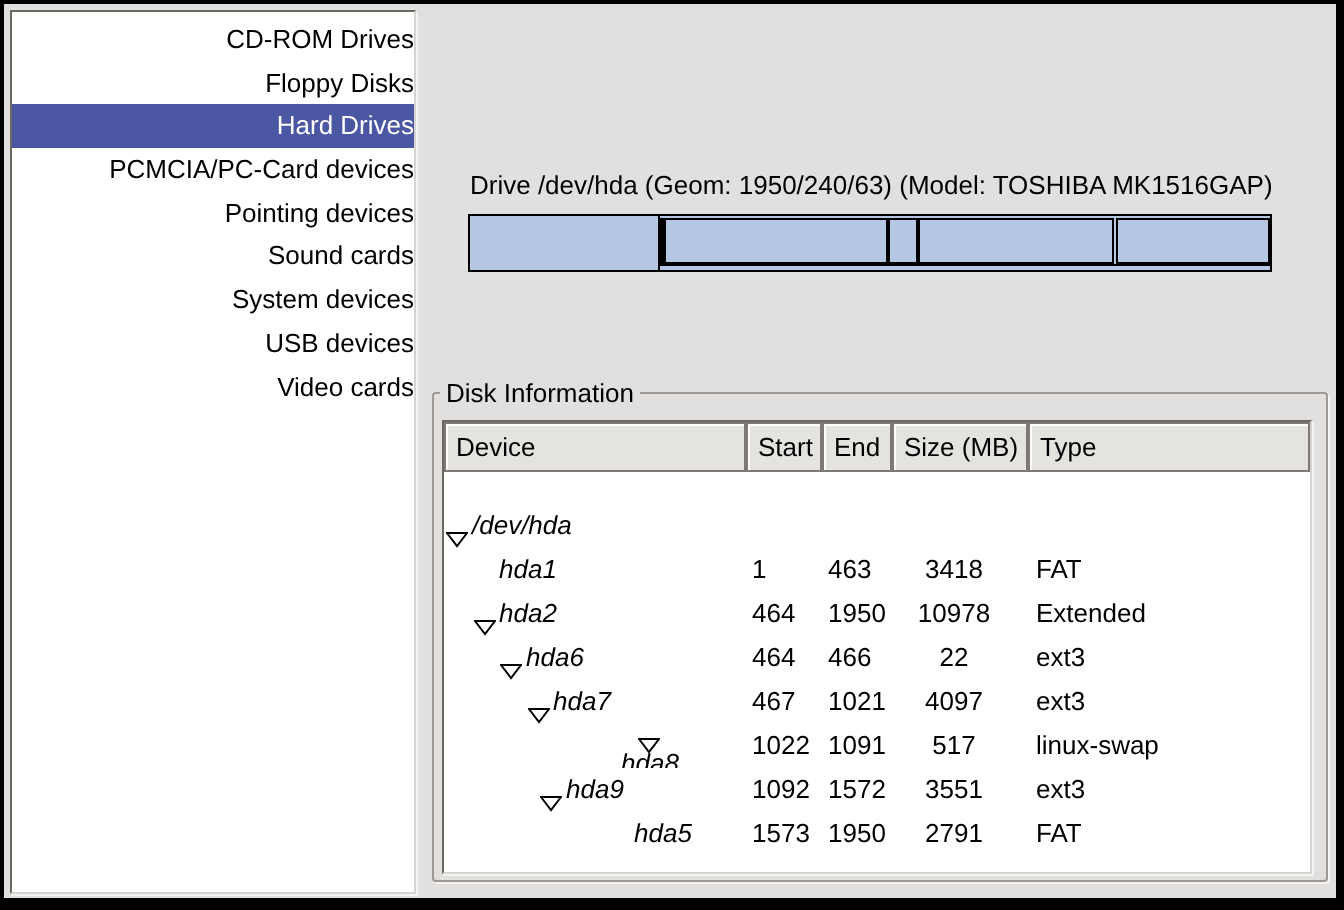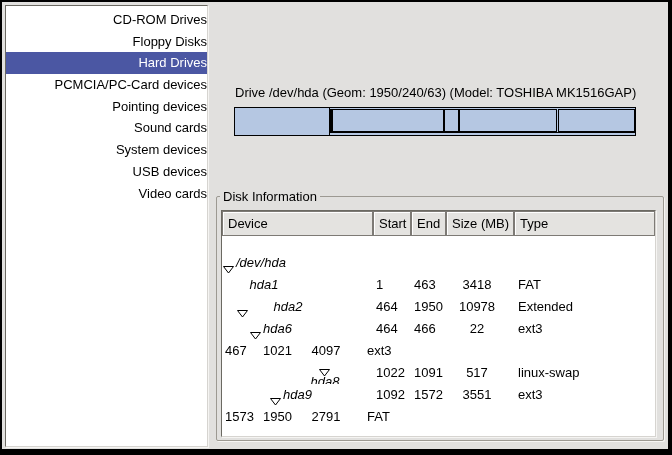--- a/index.html
+++ b/index.html
@@ -142,21 +142,21 @@
           <div class="td td-device c0" style="padding-left: 14.5px;">
             <span class="expander-gap"></span>
             <span>hda1</span>
           </div>
           <div class="td td-num c1">1</div>
           <div class="td td-num c2">463</div>
           <div class="td td-size c3">3418</div>
           <div class="td td-type c4">FAT</div>
         </div>
         <div class="trow">
-          <div class="td td-device c0" style="padding-left: 14.5px; gap: 24px;">
+          <div class="td td-device c0" style="padding-left: 14.5px;">
             <span class="expander"><svg width="11" height="9" viewBox="0 0 11 9">
                 <path d="M0.5 1.5 L10.5 1.5 L5.5 8 Z" fill="#fff" stroke="#000" stroke-width="1"></path>
               </svg></span>
             <span>hda2</span>
           </div>
           <div class="td td-num c1">464</div>
           <div class="td td-num c2">1950</div>
           <div class="td td-size c3">10978</div>
           <div class="td td-type c4">Extended</div>
         </div>
@@ -166,20 +166,26 @@
                 <path d="M0.5 1.5 L10.5 1.5 L5.5 8 Z" fill="#fff" stroke="#000" stroke-width="1"></path>
               </svg></span>
             <span>hda6</span>
           </div>
           <div class="td td-num c1">464</div>
           <div class="td td-num c2">466</div>
           <div class="td td-size c3">22</div>
           <div class="td td-type c4">ext3</div>
         </div>
         <div class="trow">
+          <div class="td td-device c0" style="padding-left: 41.5px;">
+            <span class="expander"><svg width="11" height="9" viewBox="0 0 11 9">
+                <path d="M0.5 1.5 L10.5 1.5 L5.5 8 Z" fill="#fff" stroke="#000" stroke-width="1"></path>
+              </svg></span>
+            <span>hda7</span>
+          </div>
           <div class="td td-num c1">467</div>
           <div class="td td-num c2">1021</div>
           <div class="td td-size c3">4097</div>
           <div class="td td-type c4">ext3</div>
         </div>
         <div class="trow">
           <div class="td td-device c0" style="padding-left: 55px; flex-direction: column;">
             <span class="expander"><svg width="11" height="9" viewBox="0 0 11 9">
                 <path d="M0.5 1.5 L10.5 1.5 L5.5 8 Z" fill="#fff" stroke="#000" stroke-width="1"></path>
               </svg></span>
@@ -196,20 +202,24 @@
                 <path d="M0.5 1.5 L10.5 1.5 L5.5 8 Z" fill="#fff" stroke="#000" stroke-width="1"></path>
               </svg></span>
             <span>hda9</span>
           </div>
           <div class="td td-num c1">1092</div>
           <div class="td td-num c2">1572</div>
           <div class="td td-size c3">3551</div>
           <div class="td td-type c4">ext3</div>
         </div>
         <div class="trow">
+          <div class="td td-device c0" style="padding-left: 82px;">
+            <span class="expander-gap"></span>
+            <span>hda5</span>
+          </div>
           <div class="td td-num c1">1573</div>
           <div class="td td-num c2">1950</div>
           <div class="td td-size c3">2791</div>
           <div class="td td-type c4">FAT</div>
         </div>
       </div>
   </div>
 </div>
 
 <div class="frame-overlay"></div>

